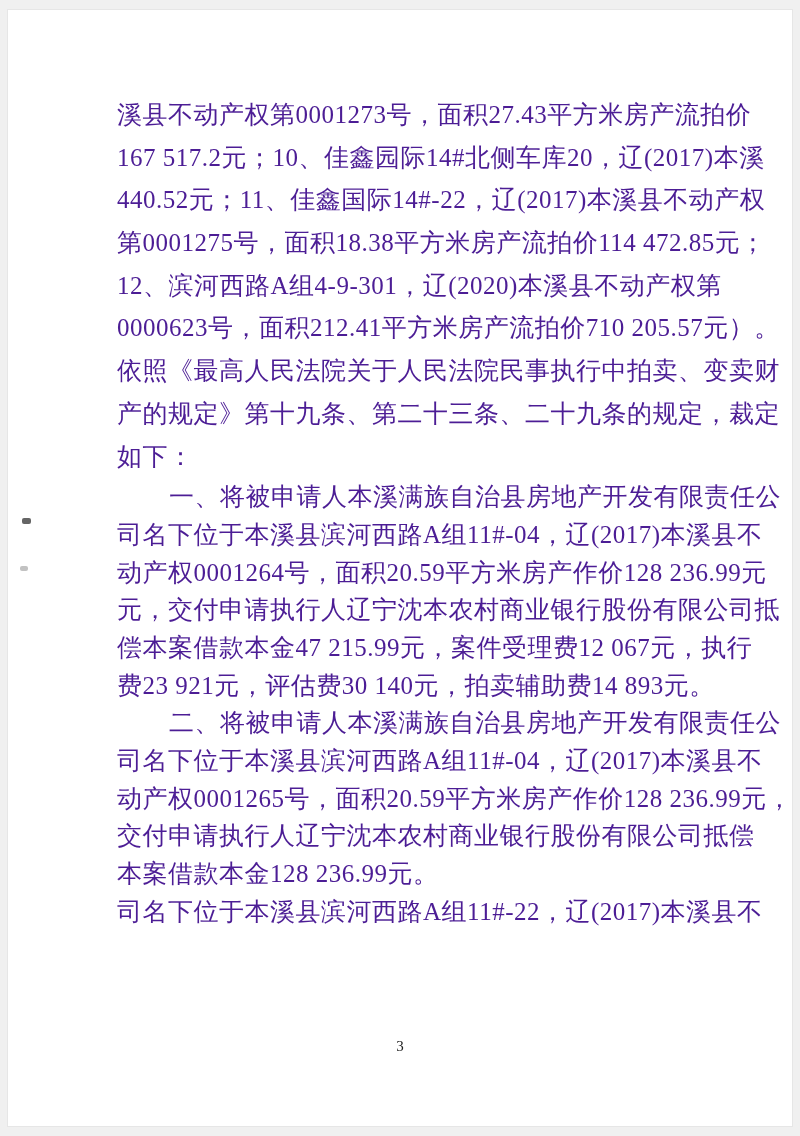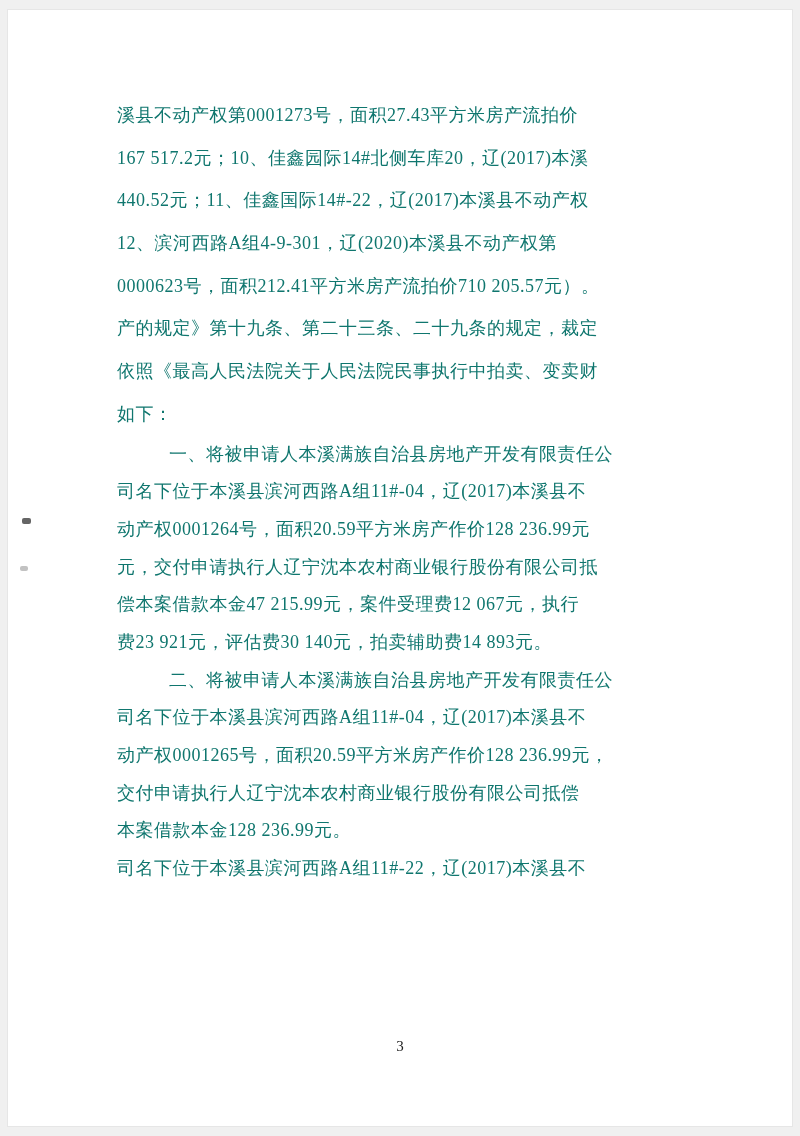--- a/index.html
+++ b/index.html
@@ -24,22 +24,22 @@
     width: 784px;
     height: 1116px;
     background: #ffffff;
     box-shadow: 0 0 0 1px rgba(0,0,0,0.04);
   }
   .content {
     position: absolute;
     left: 109px;
     top: 84px;
     width: 585px;
-    color: #0f766e;
-    font-size: 18px;
+    color: #4c1d95;
+    font-size: 25px;
     letter-spacing: 0.5px;
   }
   .sec-a .line { line-height: 42.7px; height: 42.7px; }
   .sec-b .line { line-height: 37.7px; height: 37.7px; }
   .line {
     white-space: nowrap;
     overflow: visible;
   }
   .indent { padding-left: 52px; }
   .page-number {
@@ -79,24 +79,25 @@
   <div class="page">
 
     <span class="artifact-1"></span>
     <span class="artifact-2"></span>
 
     <div class="content">
       <div class="sec-a">
         <div class="line">溪县不动产权第0001273号，面积27.43平方米房产流拍价</div>
         <div class="line">167 517.2元；10、佳鑫园际14#北侧车库20，辽(2017)本溪</div>
         <div class="line">440.52元；11、佳鑫国际14#-22，辽(2017)本溪县不动产权</div>
+        <div class="line">第0001275号，面积18.38平方米房产流拍价114 472.85元；</div>
         <div class="line">12、滨河西路A组4-9-301，辽(2020)本溪县不动产权第</div>
         <div class="line">0000623号，面积212.41平方米房产流拍价710 205.57元）。</div>
+        <div class="line">依照《最高人民法院关于人民法院民事执行中拍卖、变卖财</div>
         <div class="line">产的规定》第十九条、第二十三条、二十九条的规定，裁定</div>
-        <div class="line">依照《最高人民法院关于人民法院民事执行中拍卖、变卖财</div>
         <div class="line">如下：</div>
       </div>
       <div class="sec-b">
         <div class="line indent">一、将被申请人本溪满族自治县房地产开发有限责任公</div>
         <div class="line">司名下位于本溪县滨河西路A组11#-04，辽(2017)本溪县不</div>
         <div class="line">动产权0001264号，面积20.59平方米房产作价128 236.99元</div>
         <div class="line">元，交付申请执行人辽宁沈本农村商业银行股份有限公司抵</div>
         <div class="line">偿本案借款本金47 215.99元，案件受理费12 067元，执行</div>
         <div class="line">费23 921元，评估费30 140元，拍卖辅助费14 893元。</div>
         <div class="line indent">二、将被申请人本溪满族自治县房地产开发有限责任公</div>

